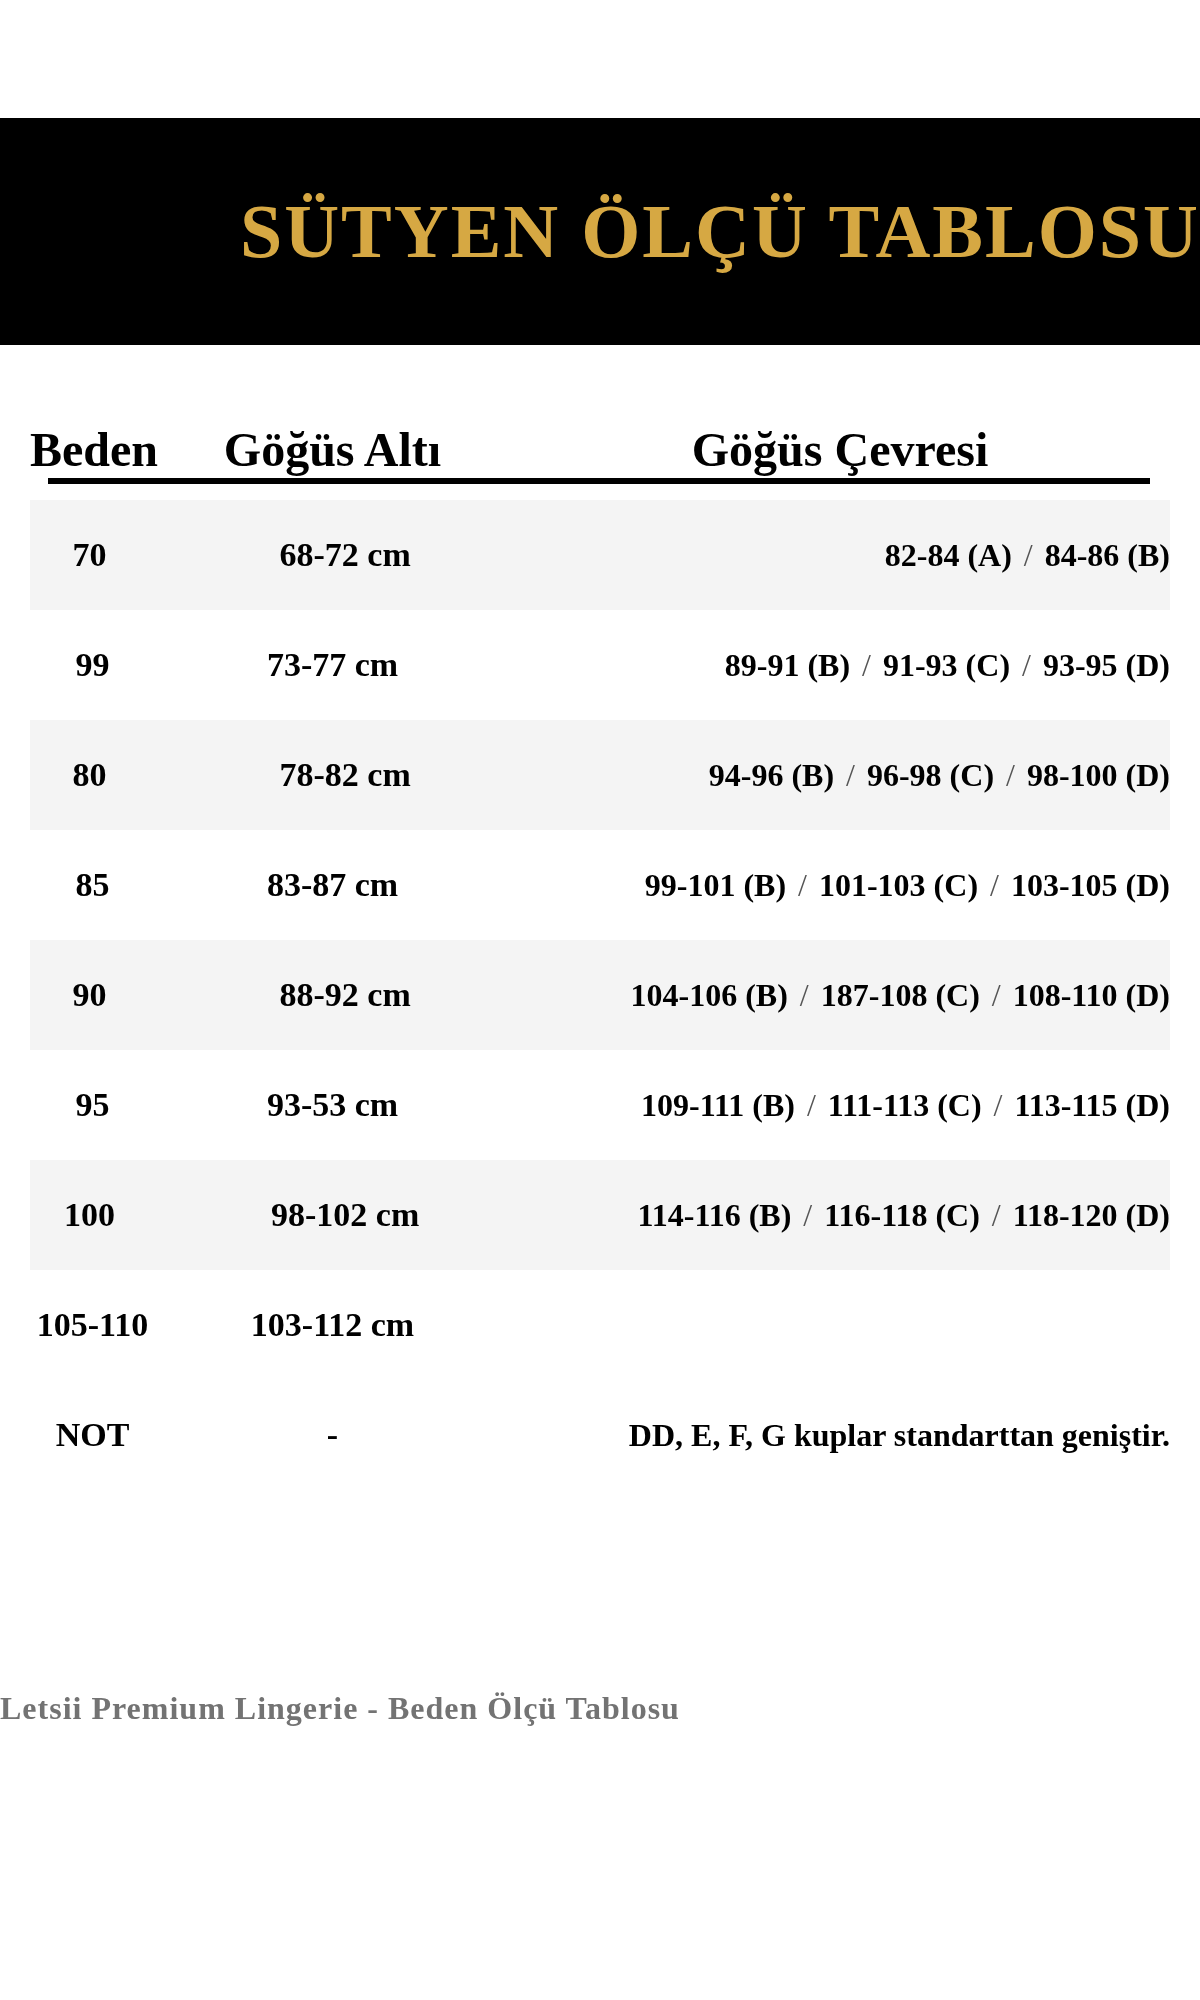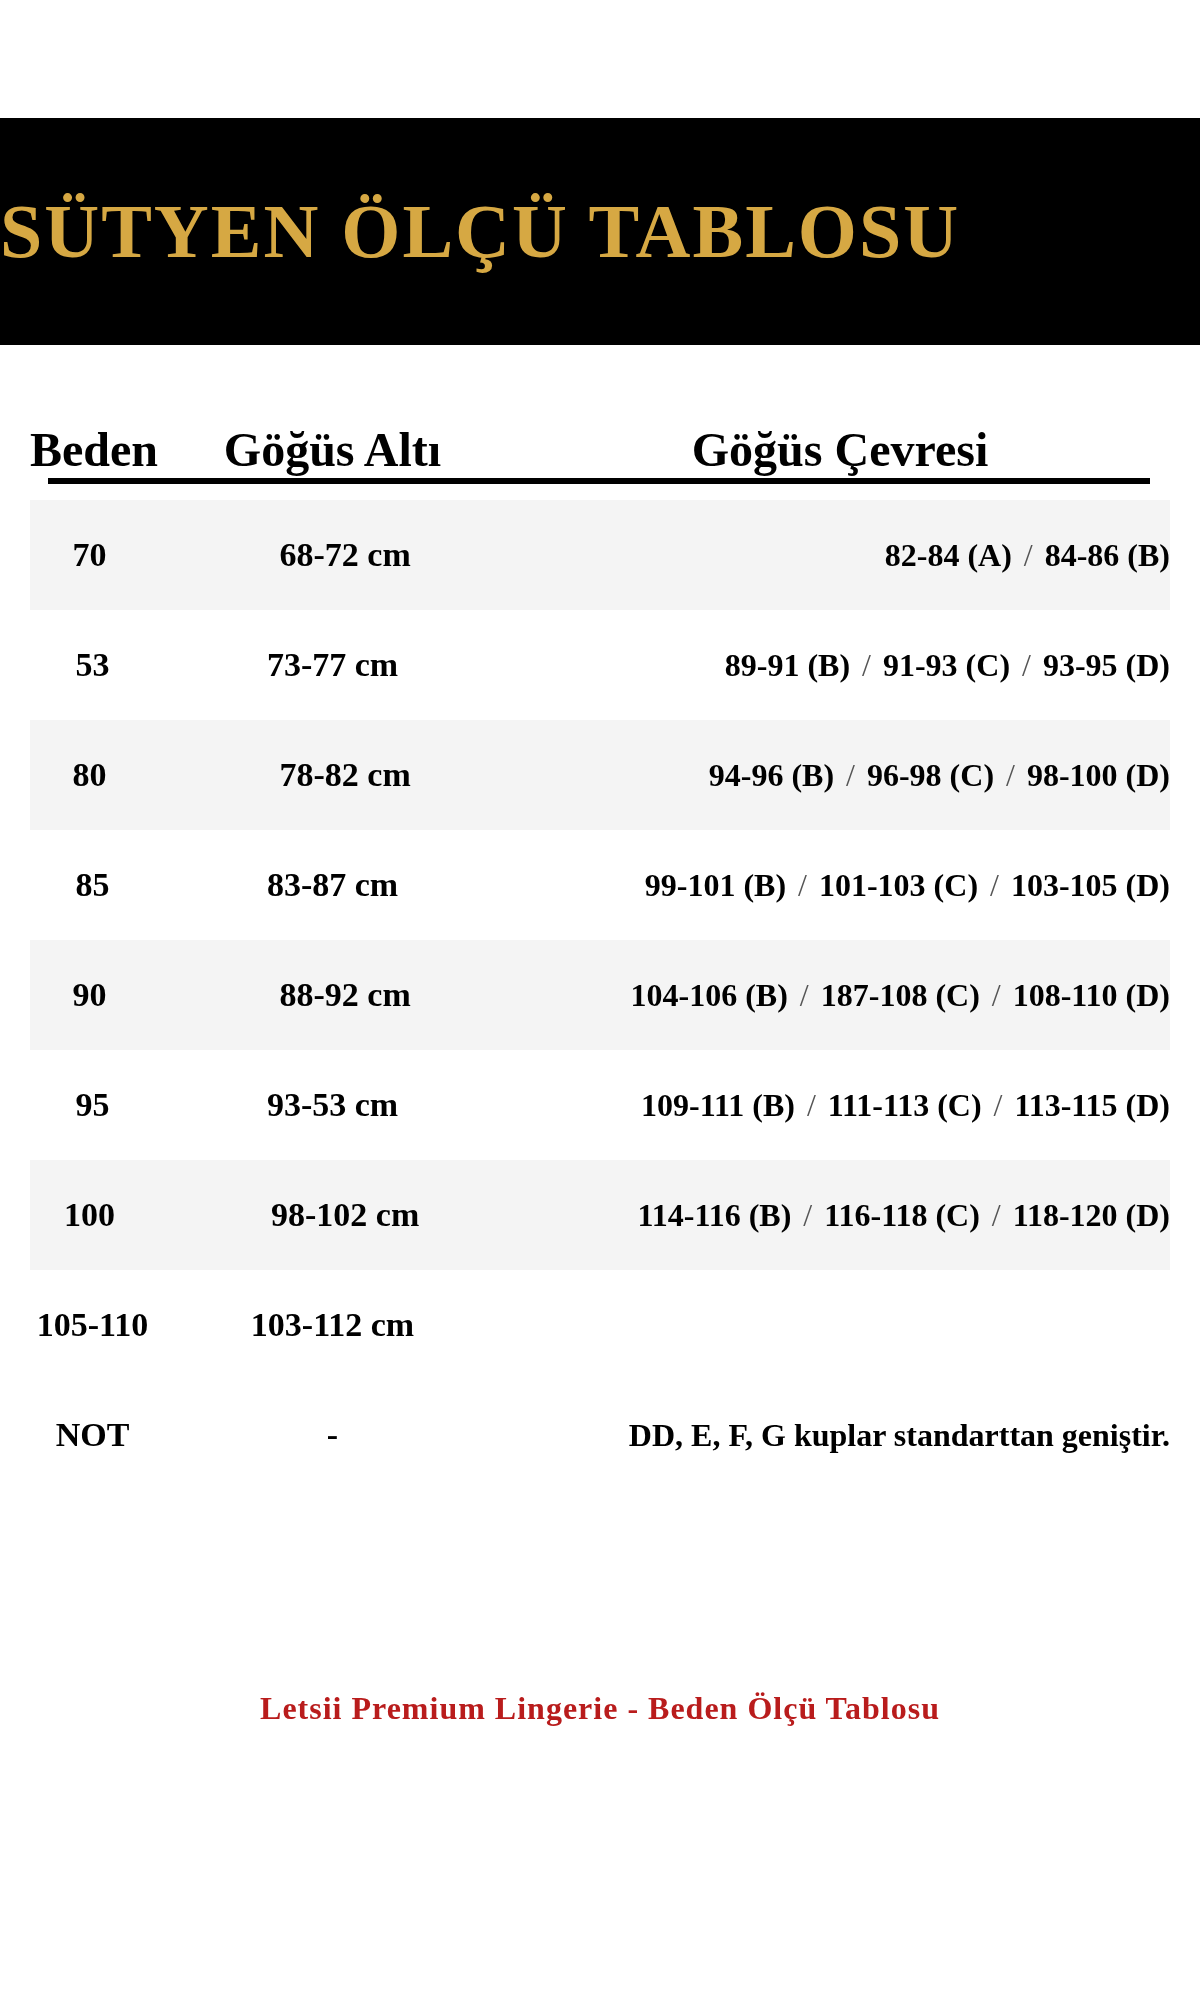--- a/index.html
+++ b/index.html
@@ -11,21 +11,21 @@
     font-family: "Liberation Serif", "DejaVu Serif", serif;
     color: #000000;
     overflow: hidden;
   }
   .banner {
     margin-top: 118px;
     height: 227px;
     background: #000000;
     display: flex;
     align-items: center;
-    justify-content: flex-start;
+    justify-content: flex-end;
   }
   .banner h1 {
     margin: 0;
     font-size: 76px;
     font-weight: bold;
     letter-spacing: 2px;
     color: #D6A843;
     white-space: nowrap;
   }
   .table-wrap {
@@ -67,24 +67,23 @@
     font-size: 34px;
   }
   .cell.col3 { font-size: 32px; text-align: right; }
   .sep {
     font-weight: normal;
     color: #555555;
     margin: 0 12px;
   }
   .page-footer {
     margin-top: 200px;
-    text-align: center;
     font-size: 32px;
     font-weight: bold;
-    color: #b91c1c;
+    color: #737373;
     letter-spacing: 1px;
   }
 </style>
 </head>
 <body>
 
 <div>
 
   <header class="banner">
     <h1>SÜTYEN ÖLÇÜ TABLOSU</h1>
@@ -97,21 +96,21 @@
       <div class="th col3">Göğüs Çevresi</div>
     </div>
     <div class="header-rule"></div>
     <div class="tbody" id="table-body">
         <div class="row shaded">
           <div class="cell col1"><span>70</span></div>
           <div class="cell col2"><span>68-72 cm</span></div>
           <div class="cell col3"><span>82-84 (A)</span><span class="sep">/</span><span>84-86 (B)</span></div>
         </div>
         <div class="row">
-          <div class="cell col1"><span>53</span></div>
+          <div class="cell col1"><span>99</span></div>
           <div class="cell col2"><span>73-77 cm</span></div>
           <div class="cell col3"><span>89-91 (B)</span><span class="sep">/</span><span>91-93 (C)</span><span class="sep">/</span><span>93-95 (D)</span></div>
         </div>
         <div class="row shaded">
           <div class="cell col1"><span>80</span></div>
           <div class="cell col2"><span>78-82 cm</span></div>
           <div class="cell col3"><span>94-96 (B)</span><span class="sep">/</span><span>96-98 (C)</span><span class="sep">/</span><span>98-100 (D)</span></div>
         </div>
         <div class="row">
           <div class="cell col1"><span>85</span></div>

